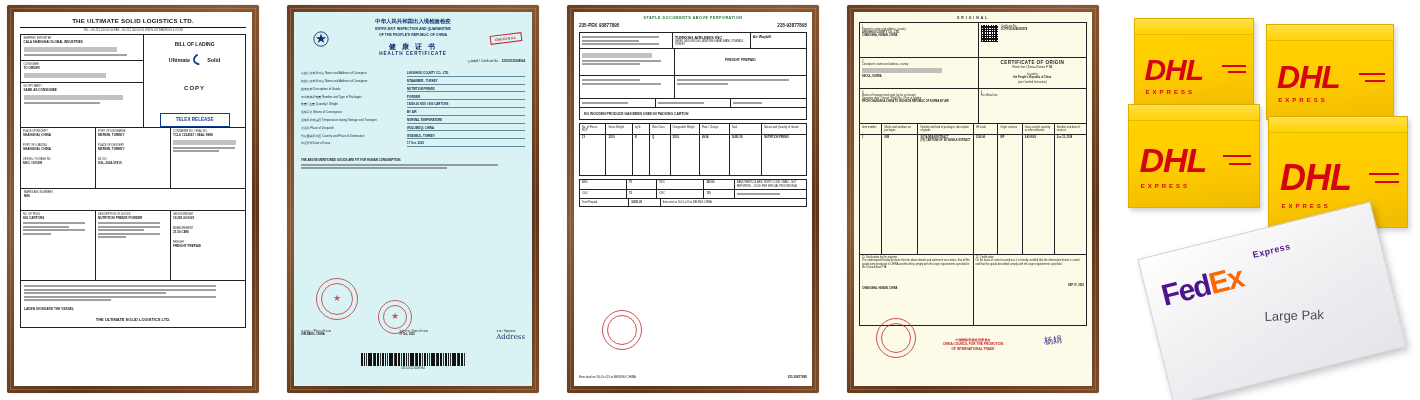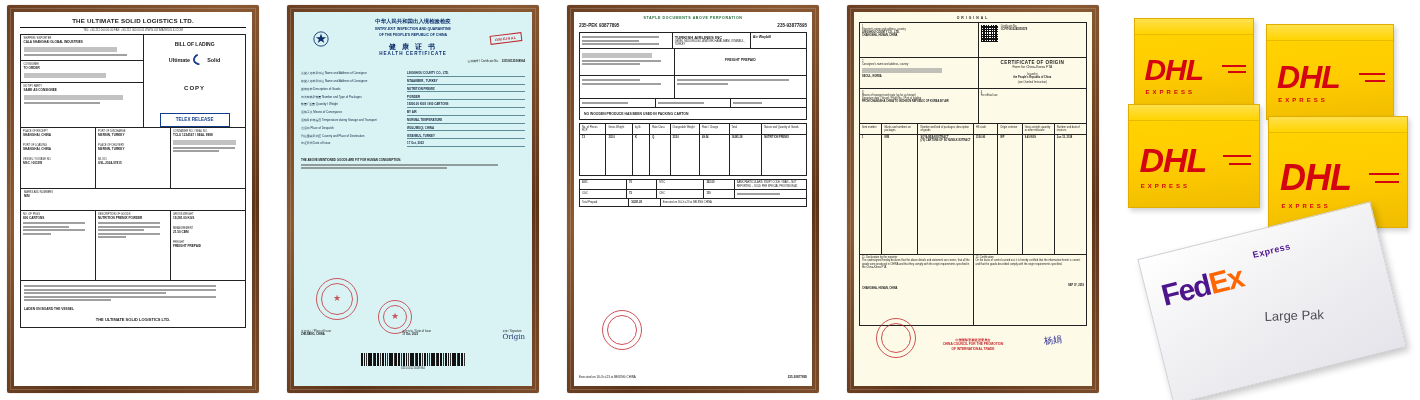--- a/index.html
+++ b/index.html
@@ -410,21 +410,21 @@
         <div>
           <div>签证地点 / Place of Issue</div>
           <div class="b">ZHEJIANG, CHINA</div>
         </div>
         <div>
           <div>签证日期 / Date of Issue</div>
           <div class="b">17 Oct, 2023</div>
         </div>
         <div>
           <div>签字 / Signature</div>
-          <div style="font-family:'DejaVu Serif',serif;font-size:7px;color:#1b2f6b">Origin</div>
+          <div style="font-family:'DejaVu Serif',serif;font-size:7px;color:#1b2f6b">Address</div>
         </div>
       </div>
 
       <div style="position:absolute;left:0;right:0;bottom:16px">
         <div class="d2-barcode">
           <i></i>
             <i></i>
             <i></i>
             <i></i>
             <i></i>

